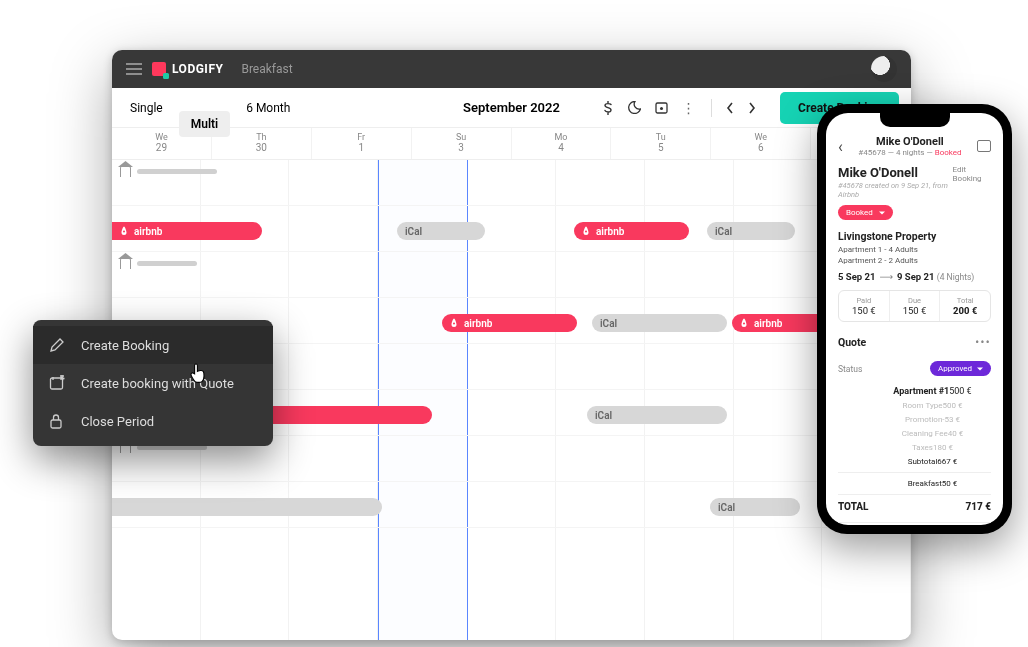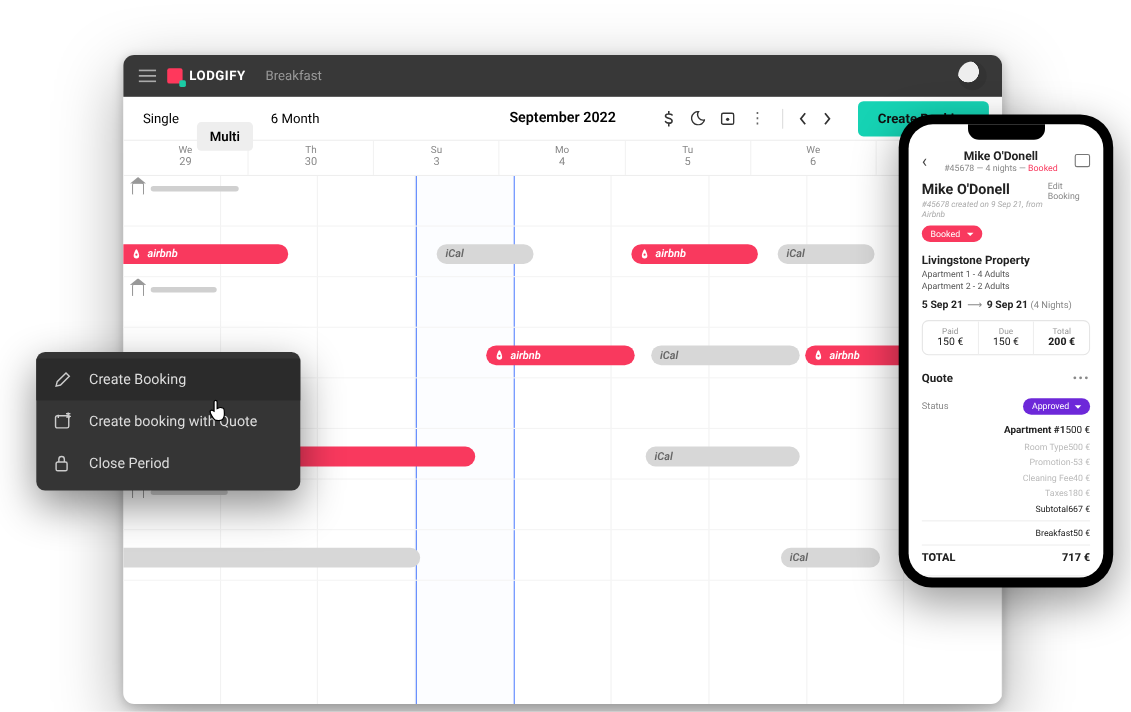--- a/index.html
+++ b/index.html
@@ -28,21 +28,21 @@
   .month-label{ position:absolute; left:0; right:0; text-align:center; font-size:13px; font-weight:600; pointer-events:none;}
   .tool-icons{ margin-left:auto; display:flex; align-items:center; gap:14px; color:#444; font-size:14px; padding-right:6px;}
   .tool-icons .sep{ width:1px; height:18px; background:#ddd;}
   .create-btn{ background:#16d3b4;color:#111;font-size:12px;font-weight:700;padding:9px 18px;border-radius:5px;margin-left:10px;}
 
   .dayheader{ height:32px; display:flex; border-bottom:1px solid #eee;}
   .daycell{ flex:1; text-align:center; font-size:10px; color:#888; padding-top:4px; border-right:1px solid #f2f2f2;}
   .daycell .dow{display:block; font-size:9px;}
   .daycell .dnum{font-size:10px;}
 
-  .grid{ position:relative; height: calc(100% - 38px - 40px - 32px); font-style: italic; }
+  .grid{ position:relative; height: calc(100% - 38px - 40px - 32px); }
   .gridcols{ position:absolute; inset:0; display:flex; }
   .gridcols > div{ flex:1; border-right:1px solid #f2f2f2; }
   
   .gridcols > div.hi{ border:1px solid #5a86ff; border-top:none; border-bottom:none; background:rgba(90,134,255,.02);}
   .dayheader .daycell.hi{ border:1px solid #5a86ff; border-bottom:none; border-top:1px solid #5a86ff;}
 
   .lane{ position:relative; height:46px; border-bottom:1px solid #f4f4f4; }
   .lane .prop{ position:absolute; left:8px; top:6px; display:flex; align-items:center; gap:6px;}
   .lane .prop .home{ width:11px;height:11px;border:1.5px solid #999;border-bottom:none;border-radius:2px 2px 0 0;position:relative;}
   .lane .prop .home:before{content:'';position:absolute;left:-3px;right:-3px;top:-6px;height:6px;background:#999;clip-path:polygon(50% 0,100% 100%,0 100%);}
@@ -94,21 +94,21 @@
   .p-box > div + div{ border-left:1px solid #eee;}
   .p-box .lbl{ font-size:7.5px; color:#999; display:block;}
   .p-box .val{ font-size:9.5px; font-weight:400;}
   .p-box .tot .val{ font-weight:800;}
   .p-quote-hdr{ display:flex; justify-content:space-between; align-items:center; font-size:10.5px; font-weight:700; margin-top:14px;}
   .p-dots{ letter-spacing:1.5px; color:#888;}
   .p-status-row{ display:flex; justify-content:space-between; align-items:center; margin-top:12px;}
   .p-status-row .lbl{ font-size:8.5px; color:#888;}
   .p-approved{ background:#6d28d9;color:#fff;font-size:8px;padding:3px 8px;border-radius:10px;display:inline-flex;align-items:center;gap:5px;}
   .p-approved:after{content:'';border:3px solid transparent;border-top-color:#fff;transform:translateY(1.5px);}
-  .p-line{ display:flex; justify-content:flex-end; font-size:8px; margin-top:5px;margin-left:36px;}
+  .p-line{ display:flex; justify-content:center; font-size:8px; margin-top:5px;margin-left:36px;}
   .p-line.head{ font-size:9px; font-weight:700; margin-top:10px;}
   .p-line.fade .k{ color:#bbb;} .p-line.fade .v{ color:#bbb; font-weight:400;}
   .p-line .v{ font-weight:400;}
   .p-hr{ height:1px;background:#eee;margin:6px 0;}
   .p-total{ display:flex; justify-content:space-between; font-size:10px; font-weight:800; margin-top:6px;}
 
   svg{display:block;}
 </style>
 </head>
 <body>
@@ -163,20 +163,21 @@
             <path d="M2 1l4 5-4 5" fill="none" stroke="#333" stroke-width="1.6"></path>
           </svg>
         </span>
       <span class="create-btn">Create Booking</span>
     </div>
   </div>
 
   <div class="dayheader">
     <div class="daycell"><span class="dow">We</span><span class="dnum">29</span></div>
     <div class="daycell"><span class="dow">Th</span><span class="dnum">30</span></div>
+    <div class="daycell"><span class="dow">Fr</span><span class="dnum">1</span></div>
     <div class="daycell"><span class="dow">Su</span><span class="dnum">3</span></div>
     <div class="daycell"><span class="dow">Mo</span><span class="dnum">4</span></div>
     <div class="daycell"><span class="dow">Tu</span><span class="dnum">5</span></div>
     <div class="daycell"><span class="dow">We</span><span class="dnum">6</span></div>
     <div class="daycell"><span class="dow">Th</span><span class="dnum">7</span></div>
   </div>
 
   <div class="grid">
     <div class="gridcols">
       <div></div>

